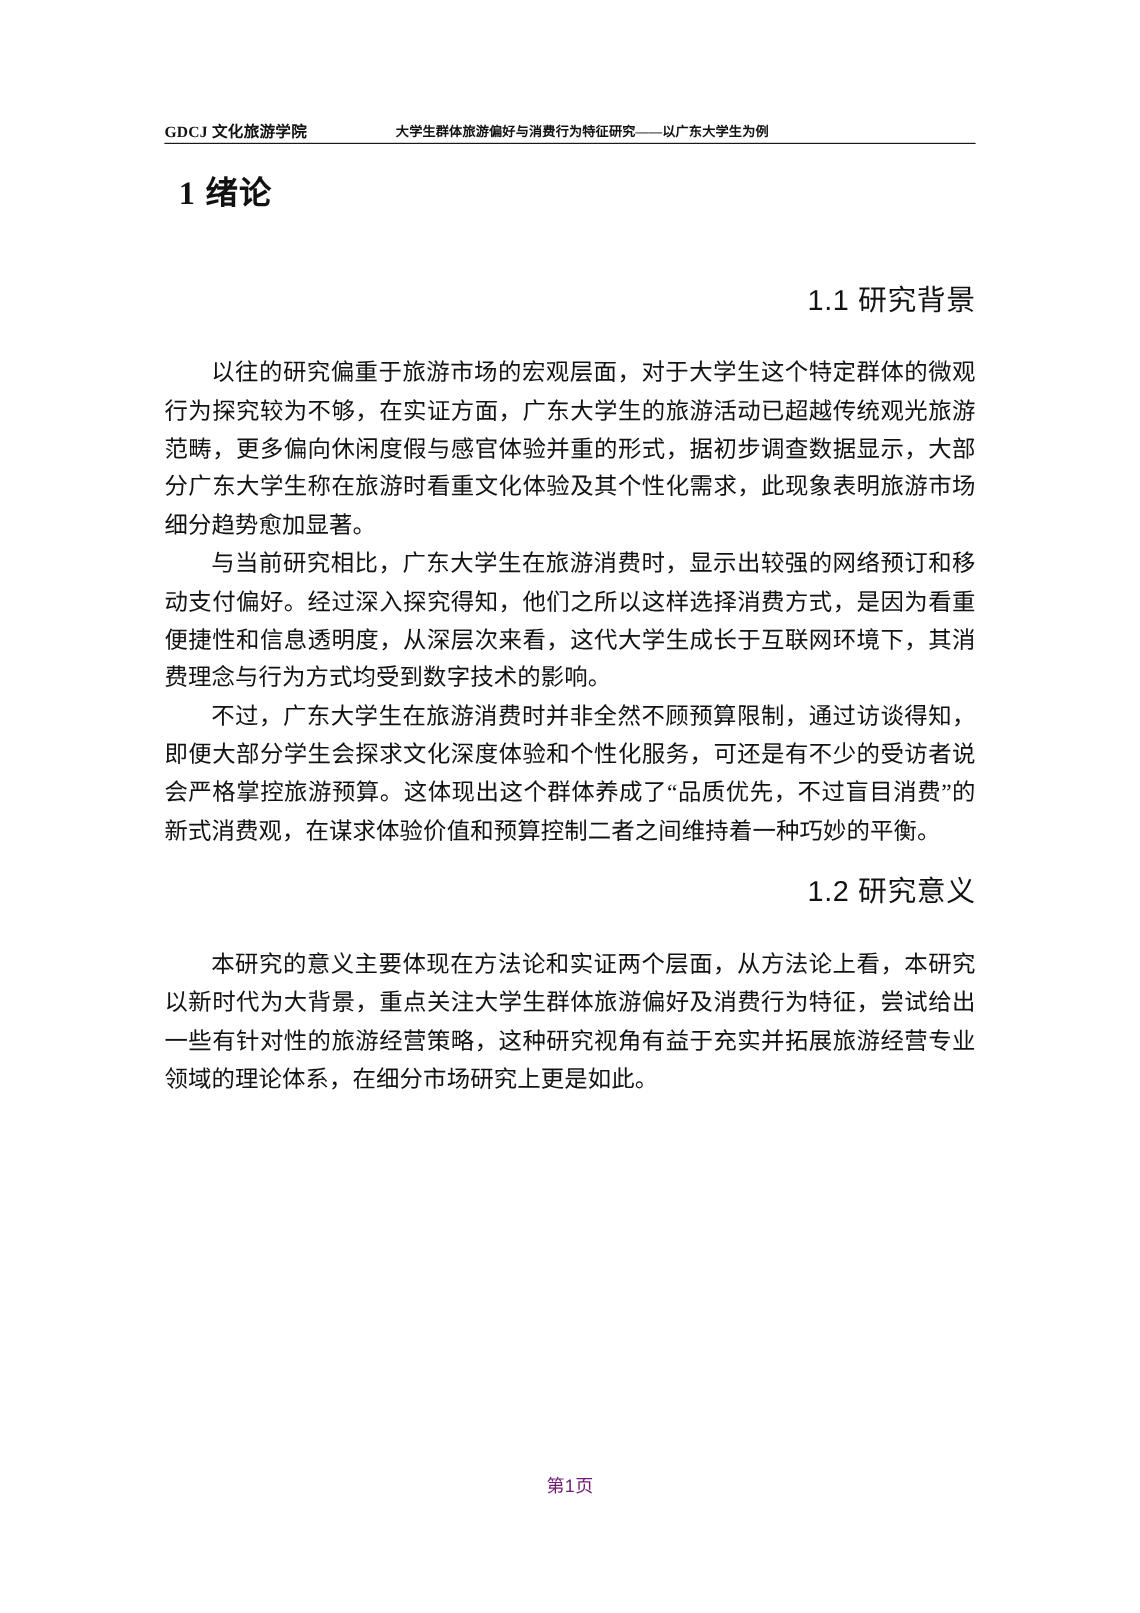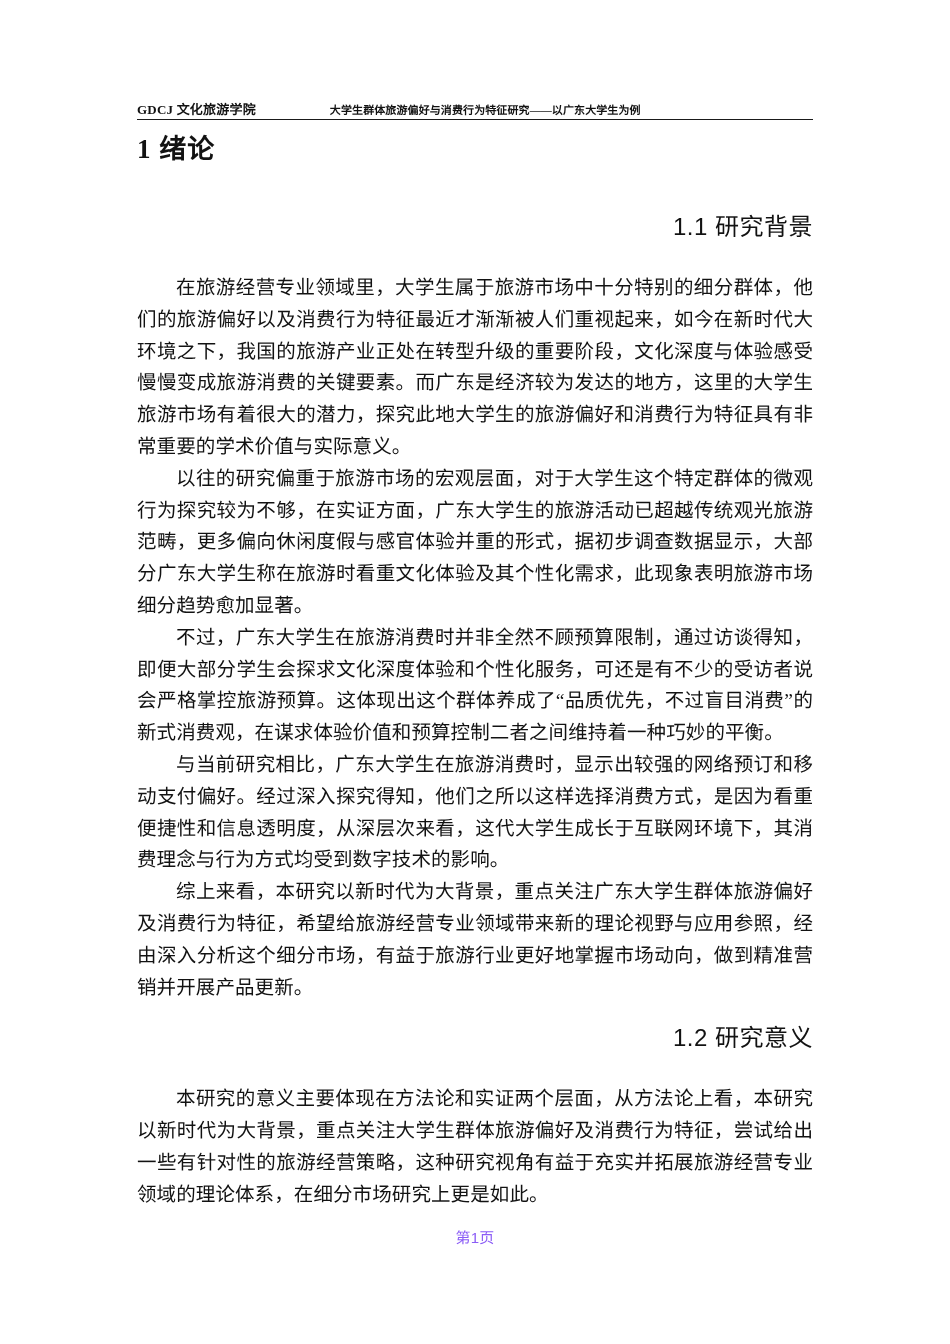--- a/index.html
+++ b/index.html
@@ -58,21 +58,21 @@
     top: 132px;
     width: 676px;
   }
 
   
   h1.chapter-title {
     font-family: "Liberation Serif", "DejaVu Serif", serif;
     font-size: 27px;
     font-weight: 700;
     line-height: 34px;
-    margin: 0;
+    margin: 12px;
     padding: 0;
     letter-spacing: 1px;
   }
 
   h2.section-title {
     font-family: "Liberation Sans", "DejaVu Sans", sans-serif;
     font-size: 24px;
     font-weight: 500;
     line-height: 30px;
     margin: 0;
@@ -102,21 +102,21 @@
 
   
   .footer {
     position: absolute;
     left: 0;
     top: 1226px;
     width: 950px;
     text-align: center;
     font-family: "Liberation Sans", "DejaVu Sans", sans-serif;
     font-size: 15px;
-    color: #8b5cf6;
+    color: #701a75;
     letter-spacing: 0.3px;
   }
 </style>
 </head>
 <body>
 
 <div class="page">
 
   <div class="header">
     <span class="header-left">GDCJ 文化旅游学院</span>
@@ -126,25 +126,23 @@
   <div class="content">
 
     <h1 class="chapter-title">1 绪论</h1>
 
     <div class="sp-after-chapter"></div>
 
     <h2 class="section-title">1.1 研究背景</h2>
 
     <div class="sp-after-h11"></div>
 
-    <p class="body">在旅游经营专业领域里，大学生属于旅游市场中十分特别的细分群体，他们的旅游偏好以及消费行为特征最近才渐渐被人们重视起来，如今在新时代大环境之下，我国的旅游产业正处在转型升级的重要阶段，文化深度与体验感受慢慢变成旅游消费的关键要素。而广东是经济较为发达的地方，这里的大学生旅游市场有着很大的潜力，探究此地大学生的旅游偏好和消费行为特征具有非常重要的学术价值与实际意义。</p>
     <p class="body">以往的研究偏重于旅游市场的宏观层面，对于大学生这个特定群体的微观行为探究较为不够，在实证方面，广东大学生的旅游活动已超越传统观光旅游范畴，更多偏向休闲度假与感官体验并重的形式，据初步调查数据显示，大部分广东大学生称在旅游时看重文化体验及其个性化需求，此现象表明旅游市场细分趋势愈加显著。</p>
+    <p class="body">与当前研究相比，广东大学生在旅游消费时，显示出较强的网络预订和移动支付偏好。经过深入探究得知，他们之所以这样选择消费方式，是因为看重便捷性和信息透明度，从深层次来看，这代大学生成长于互联网环境下，其消费理念与行为方式均受到数字技术的影响。</p>
     <p class="body">不过，广东大学生在旅游消费时并非全然不顾预算限制，通过访谈得知，即便大部分学生会探求文化深度体验和个性化服务，可还是有不少的受访者说会严格掌控旅游预算。这体现出这个群体养成了“品质优先，不过盲目消费”的新式消费观，在谋求体验价值和预算控制二者之间维持着一种巧妙的平衡。</p>
-    <p class="body">与当前研究相比，广东大学生在旅游消费时，显示出较强的网络预订和移动支付偏好。经过深入探究得知，他们之所以这样选择消费方式，是因为看重便捷性和信息透明度，从深层次来看，这代大学生成长于互联网环境下，其消费理念与行为方式均受到数字技术的影响。</p>
-    <p class="body">综上来看，本研究以新时代为大背景，重点关注广东大学生群体旅游偏好及消费行为特征，希望给旅游经营专业领域带来新的理论视野与应用参照，经由深入分析这个细分市场，有益于旅游行业更好地掌握市场动向，做到精准营销并开展产品更新。</p>
 
     <div class="sp-before-h12"></div>
 
     <h2 class="section-title">1.2 研究意义</h2>
 
     <div class="sp-after-h12"></div>
 
     <p class="body">本研究的意义主要体现在方法论和实证两个层面，从方法论上看，本研究以新时代为大背景，重点关注大学生群体旅游偏好及消费行为特征，尝试给出一些有针对性的旅游经营策略，这种研究视角有益于充实并拓展旅游经营专业领域的理论体系，在细分市场研究上更是如此。</p>
 
   </div>

